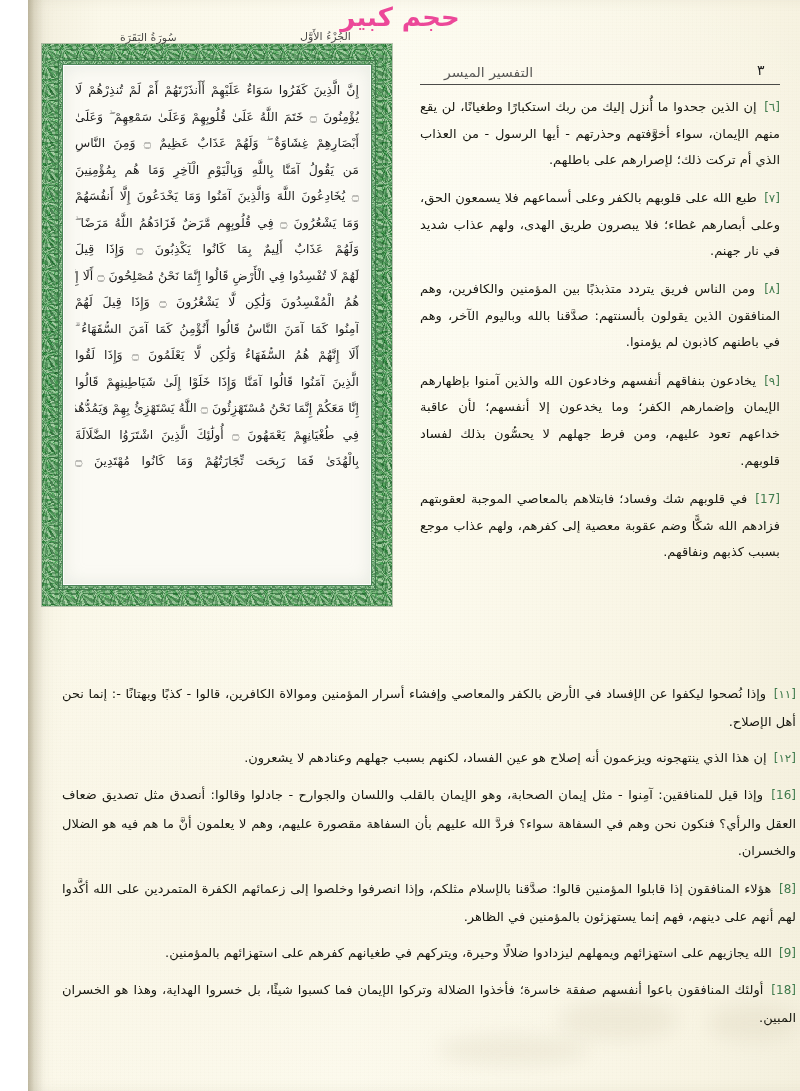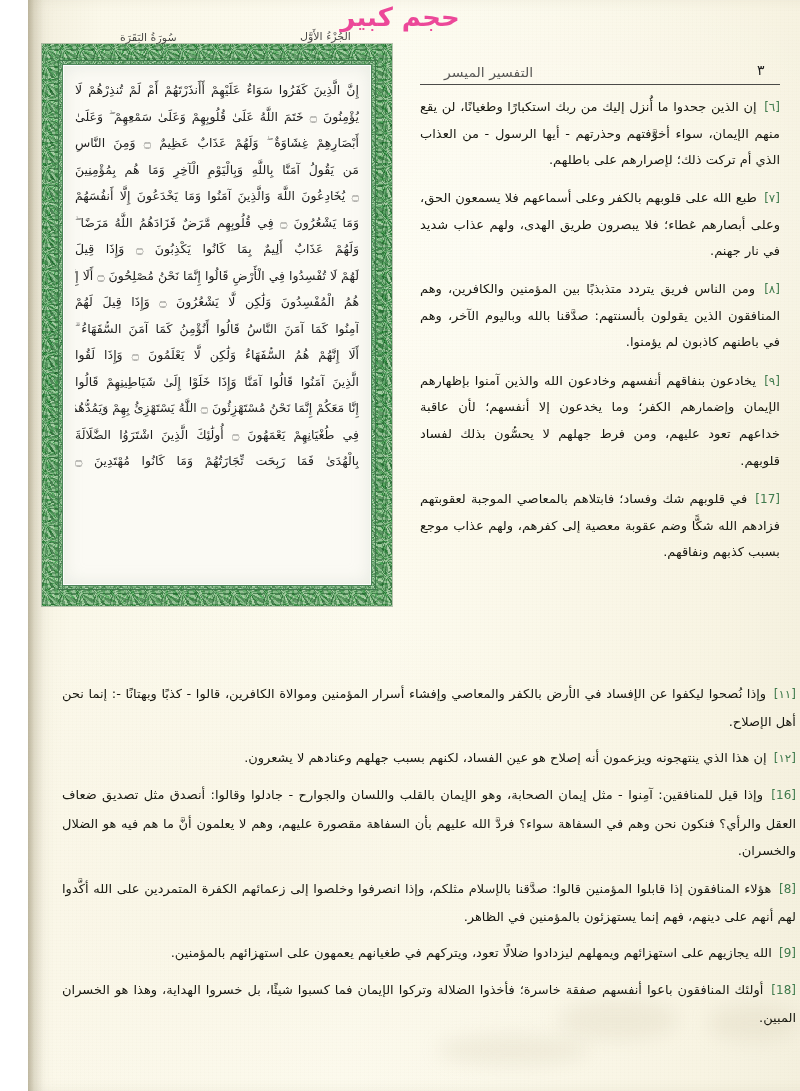--- a/index.html
+++ b/index.html
@@ -250,15 +250,15 @@
     <p class="tafsir-p"><span class="ayah-num">[٨]</span><span> ومن الناس فريق يتردد متذبذبًا بين المؤمنين والكافرين، وهم المنافقون الذين يقولون بألسنتهم: صدَّقنا بالله وباليوم الآخر، وهم في باطنهم كاذبون لم يؤمنوا.</span></p>
     <p class="tafsir-p"><span class="ayah-num">[٩]</span><span> يخادعون بنفاقهم أنفسهم وخادعون الله والذين آمنوا بإظهارهم الإيمان وإضمارهم الكفر؛ وما يخدعون إلا أنفسهم؛ لأن عاقبة خداعهم تعود عليهم، ومن فرط جهلهم لا يحسُّون بذلك لفساد قلوبهم.</span></p>
     <p class="tafsir-p"><span class="ayah-num">[17]</span><span> في قلوبهم شك وفساد؛ فابتلاهم بالمعاصي الموجبة لعقوبتهم فزادهم الله شكًّا وضم عقوبة معصية إلى كفرهم، ولهم عذاب موجع بسبب كذبهم ونفاقهم.</span></p>
   </div>
 
 <div id="tafsir-wide">
     <p class="tafsir-p"><span class="ayah-num">[١١]</span><span> وإذا نُصحوا ليكفوا عن الإفساد في الأرض بالكفر والمعاصي وإفشاء أسرار المؤمنين وموالاة الكافرين، قالوا - كذبًا وبهتانًا -: إنما نحن أهل الإصلاح.</span></p>
     <p class="tafsir-p"><span class="ayah-num">[١٢]</span><span> إن هذا الذي ينتهجونه ويزعمون أنه إصلاح هو عين الفساد، لكنهم بسبب جهلهم وعنادهم لا يشعرون.</span></p>
     <p class="tafsir-p"><span class="ayah-num">[16]</span><span> وإذا قيل للمنافقين: آمِنوا - مثل إيمان الصحابة، وهو الإيمان بالقلب واللسان والجوارح - جادلوا وقالوا: أنصدق مثل تصديق ضعاف العقل والرأي؟ فنكون نحن وهم في السفاهة سواء؟ فردَّ الله عليهم بأن السفاهة مقصورة عليهم، وهم لا يعلمون أنَّ ما هم فيه هو الضلال والخسران.</span></p>
     <p class="tafsir-p"><span class="ayah-num">[8]</span><span> هؤلاء المنافقون إذا قابلوا المؤمنين قالوا: صدَّقنا بالإسلام مثلكم، وإذا انصرفوا وخلصوا إلى زعمائهم الكفرة المتمردين على الله أكَّدوا لهم أنهم على دينهم، فهم إنما يستهزئون بالمؤمنين في الظاهر.</span></p>
-    <p class="tafsir-p"><span class="ayah-num">[9]</span><span> الله يجازيهم على استهزائهم ويمهلهم ليزدادوا ضلالًا تعود، ويتركهم في طغيانهم يعمهون على استهزائهم بالمؤمنين.</span></p>
+    <p class="tafsir-p"><span class="ayah-num">[9]</span><span> الله يجازيهم على استهزائهم ويمهلهم ليزدادوا ضلالًا وحيرة، ويتركهم في طغيانهم كفرهم على استهزائهم بالمؤمنين.</span></p>
     <p class="tafsir-p"><span class="ayah-num">[18]</span><span> أولئك المنافقون باعوا أنفسهم صفقة خاسرة؛ فأخذوا الضلالة وتركوا الإيمان فما كسبوا شيئًا، بل خسروا الهداية، وهذا هو الخسران المبين.</span></p>
   </div>
 
 </body></html>

